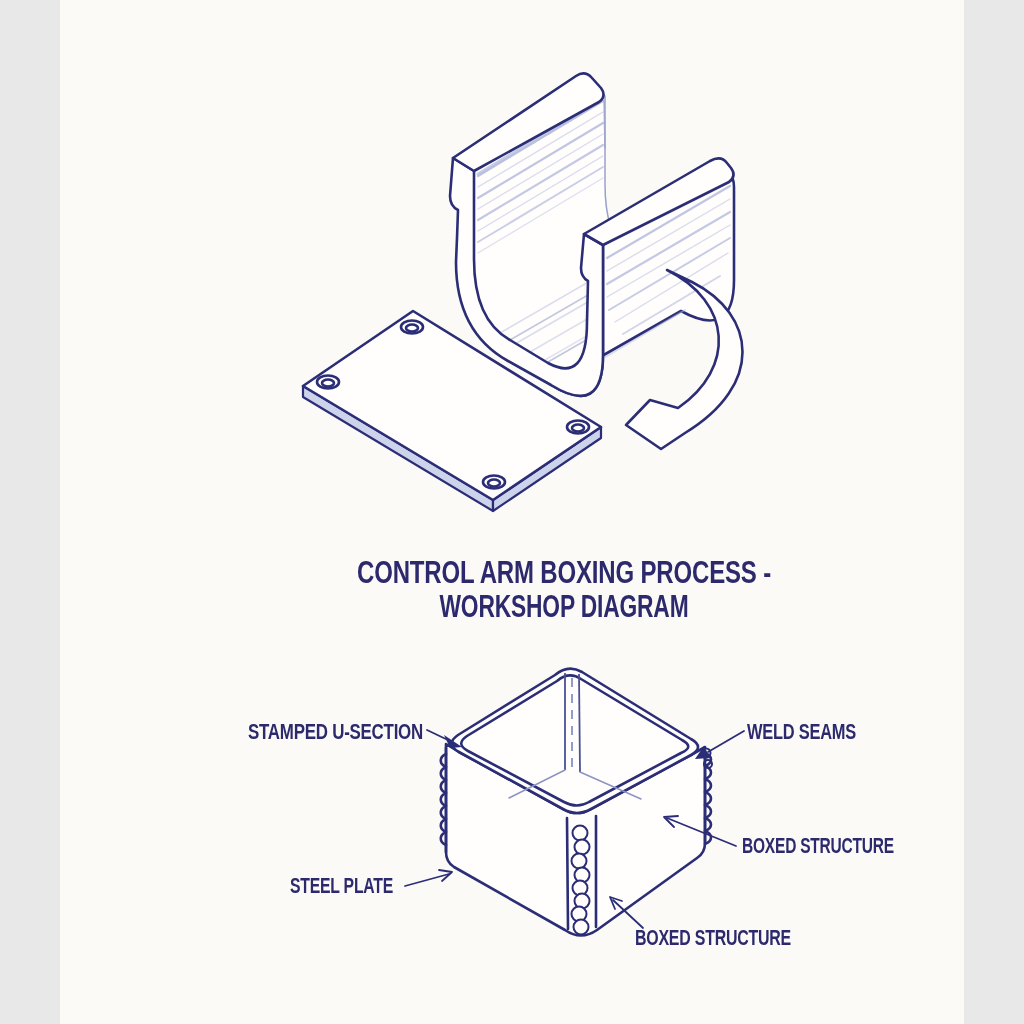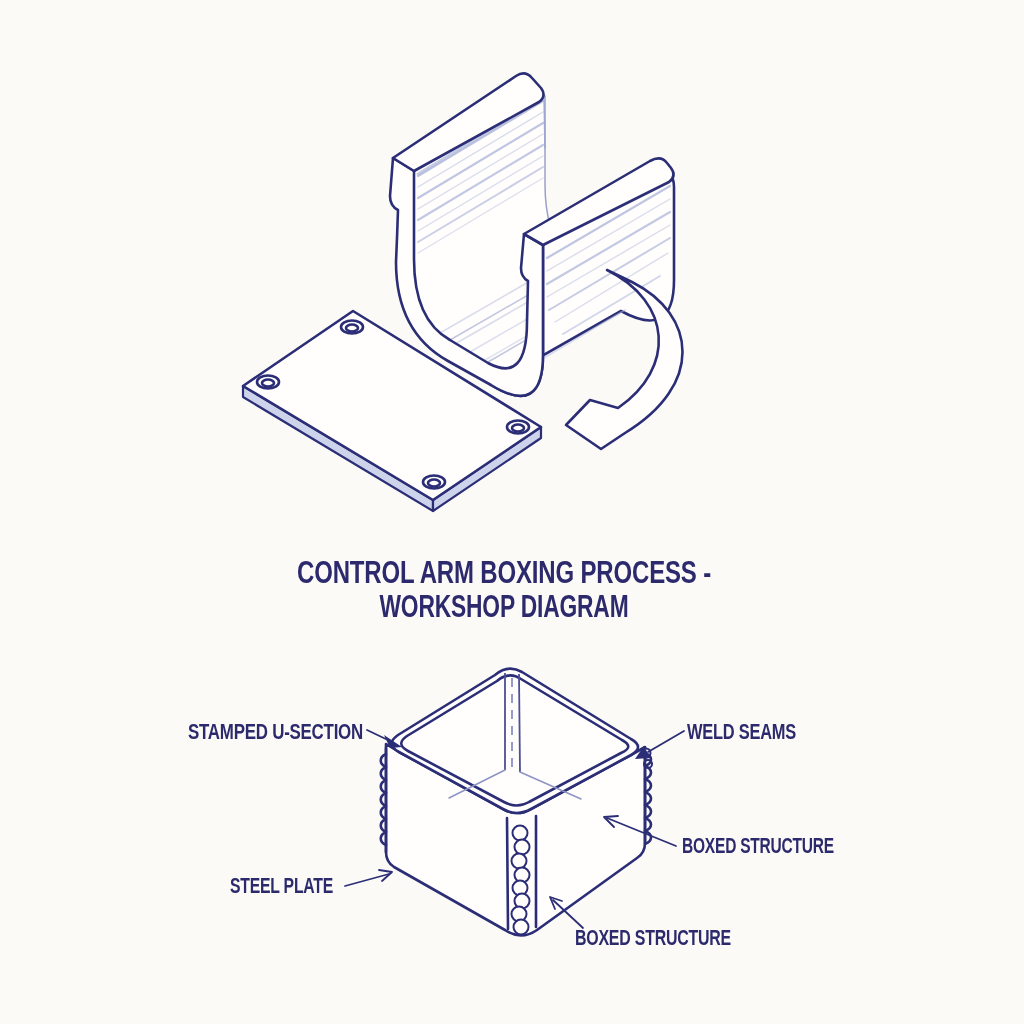--- a/index.html
+++ b/index.html
@@ -1,21 +1,21 @@
 <!DOCTYPE html>
 <html style="--paper: #fbfaf6; --ink: #2b2e76; --ink-text: #2c2a6d; --hatch: #b4bbdd; --plate-edge: #ccd3ea;"><head>
 <meta charset="utf-8">
 <style>
   :root{
     --paper:#fbfaf6; --ink:#2b2e76; --ink-text:#2c2a6d;
     --hatch:#b4bbdd; --plate-edge:#ccd3ea;
   }
   html,body{margin:0;padding:0;background:#e8e8e8;}
   .stage{
-    position:relative;width:1024px;height:1024px;margin:0 auto;
+    position:relative;width:904px;height:1024px;margin:0 auto;
     background:var(--paper);overflow:hidden;
     font-family:"Liberation Sans",sans-serif;
   }
   .stage svg{position:absolute;inset:0;display:block;}
   .ln{fill:none;stroke:var(--ink);stroke-width:2.6;stroke-linecap:round;stroke-linejoin:round;}
   .face{fill:#fffefc;stroke:var(--ink);stroke-width:2.6;stroke-linecap:round;stroke-linejoin:round;}
   .solid{fill:var(--ink);stroke:none;}
   .thin{stroke-width:1.8;}
   .bead{fill:#fffefc;stroke:var(--ink);stroke-width:2;}
   .hatch{fill:none;stroke:var(--hatch);stroke-linecap:round;}

